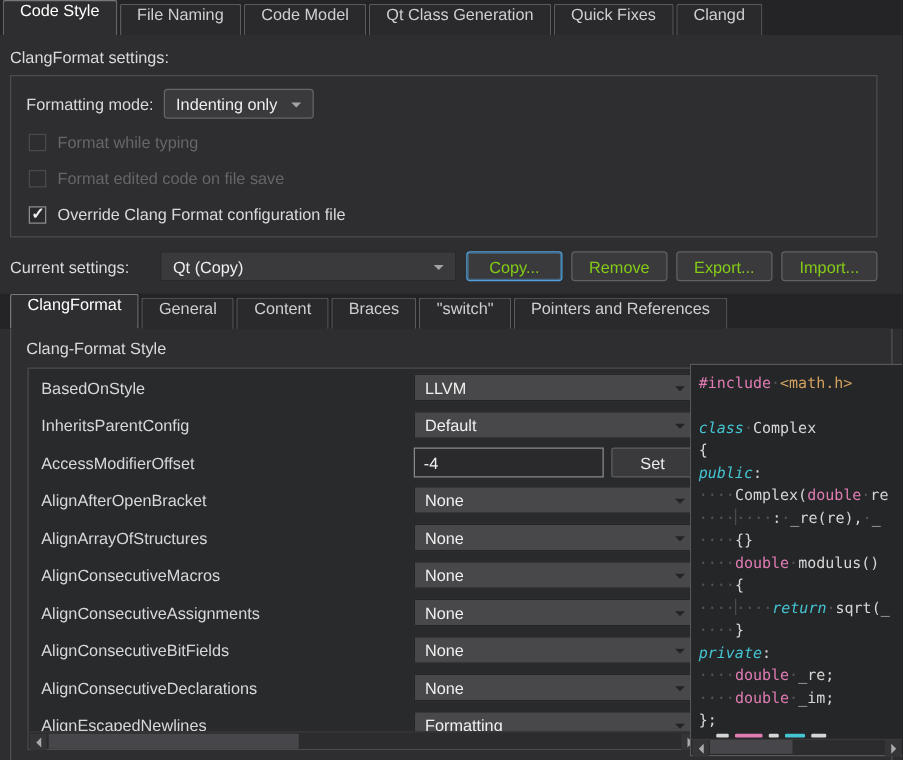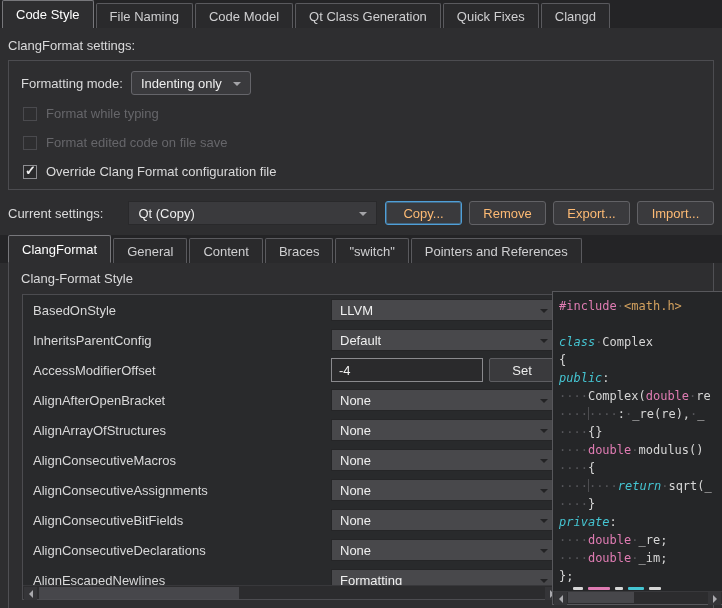--- a/index.html
+++ b/index.html
@@ -25,26 +25,26 @@
     --c-pl:#d6d6d6;
     --c-ws:#56565a;
   }
   *{box-sizing:border-box}
   body{margin:0;background:#1d1d1f;font-family:"Liberation Sans",sans-serif;color:var(--text);font-size:13px;-webkit-font-smoothing:antialiased}
   .screen{position:relative;width:722px;height:608px;background:var(--bg);overflow:hidden}
 
   
   .tabstrip{display:flex;align-items:flex-end;height:28px;background:var(--strip);padding-left:2px;position:relative}
   .tabstrip.second{padding-left:8px;margin-bottom:-1px;z-index:3}
-  .tab{height:25px;display:flex;align-items:center;padding:0 13px;margin-right:2px;background:#2a2a2c;
+  .tab{height:25px;display:flex;padding:0 13px;margin-right:2px;background:#2a2a2c;
        border:1px solid #5a5a5e;border-bottom:none;border-radius:2px 2px 0 0;color:#cfcfd1;white-space:nowrap;cursor:default}
   .tab.active{background:var(--bg);color:#ffffff;height:28px;border-color:#77777b;position:relative;z-index:4}
   .tabstrip.second .tab.active{border-color:#77777b;border-bottom:1px solid var(--bg)}
 
-  .main{padding:6px 8px 0 8px}
+  .main{padding:6px 20px 0 8px}
 
   .group-label{margin:4px 0 4px 0;height:18px}
 
   
   .groupbox{border:1px solid var(--frame-border);height:130px;padding:9px 12px 0 12px}
   .fm-row{display:flex;align-items:center;height:26px;margin-bottom:9px}
   .fm-row .lbl{margin-right:8px}
   .combo{position:relative;display:inline-flex;align-items:center;height:24px;background:var(--widget-bg);
          padding:0 28px 0 9px;color:#eeeeee}
   .combo.outlined{border:1px solid var(--widget-border);border-radius:3px}
@@ -53,21 +53,21 @@
   .cb-box{width:14px;height:14px;border:1px solid #8e8e92;margin-right:9px;position:relative;background:#2a2a2c;flex:none}
   .cb-row.checked .cb-box::after{content:"\2713";position:absolute;left:1px;top:-3px;color:#f0f0f0;font-size:13px;font-weight:bold}
   .cb-row.disabled{color:var(--text-dim)}
   .cb-row.disabled .cb-box{border-color:#4a4a4e;background:transparent}
 
   
   .cs-row{display:flex;align-items:center;height:26px;margin:10px 0 9px 0}
   .cs-row .lbl{margin-right:25px;white-space:nowrap}
   .combo.flat{flex:1;border:1px solid #29292b;margin-right:1px}
   .btn{width:77px;height:24px;margin-left:7px;display:flex;align-items:center;justify-content:center;
-       background:var(--widget-bg);border:1px solid #626266;border-radius:3px;color:#fdba74;cursor:default;flex:none}
+       background:var(--widget-bg);border:1px solid #626266;border-radius:3px;color:#84cc16;cursor:default;flex:none}
   .btn.focused{border-color:var(--accent);box-shadow:inset 0 0 0 1px rgba(79,159,216,.45)}
 
   
   .pane{margin:0 8px;height:347px;border:1px solid var(--panel-border);position:relative;background:var(--bg);z-index:2}
   .style-title{position:absolute;left:12px;top:8px}
 
   .style-frame{position:absolute;left:13px;top:31px;width:552px;height:306px;border:1px solid var(--frame-border);background:var(--table-bg)}
   .rows{position:absolute;left:0;top:0;right:14px;bottom:14px;overflow:hidden}
   .srow{height:30px;display:flex;align-items:center;padding:0 4px 0 10px}
   .srow .key{flex:1;color:#d8d8d9}

